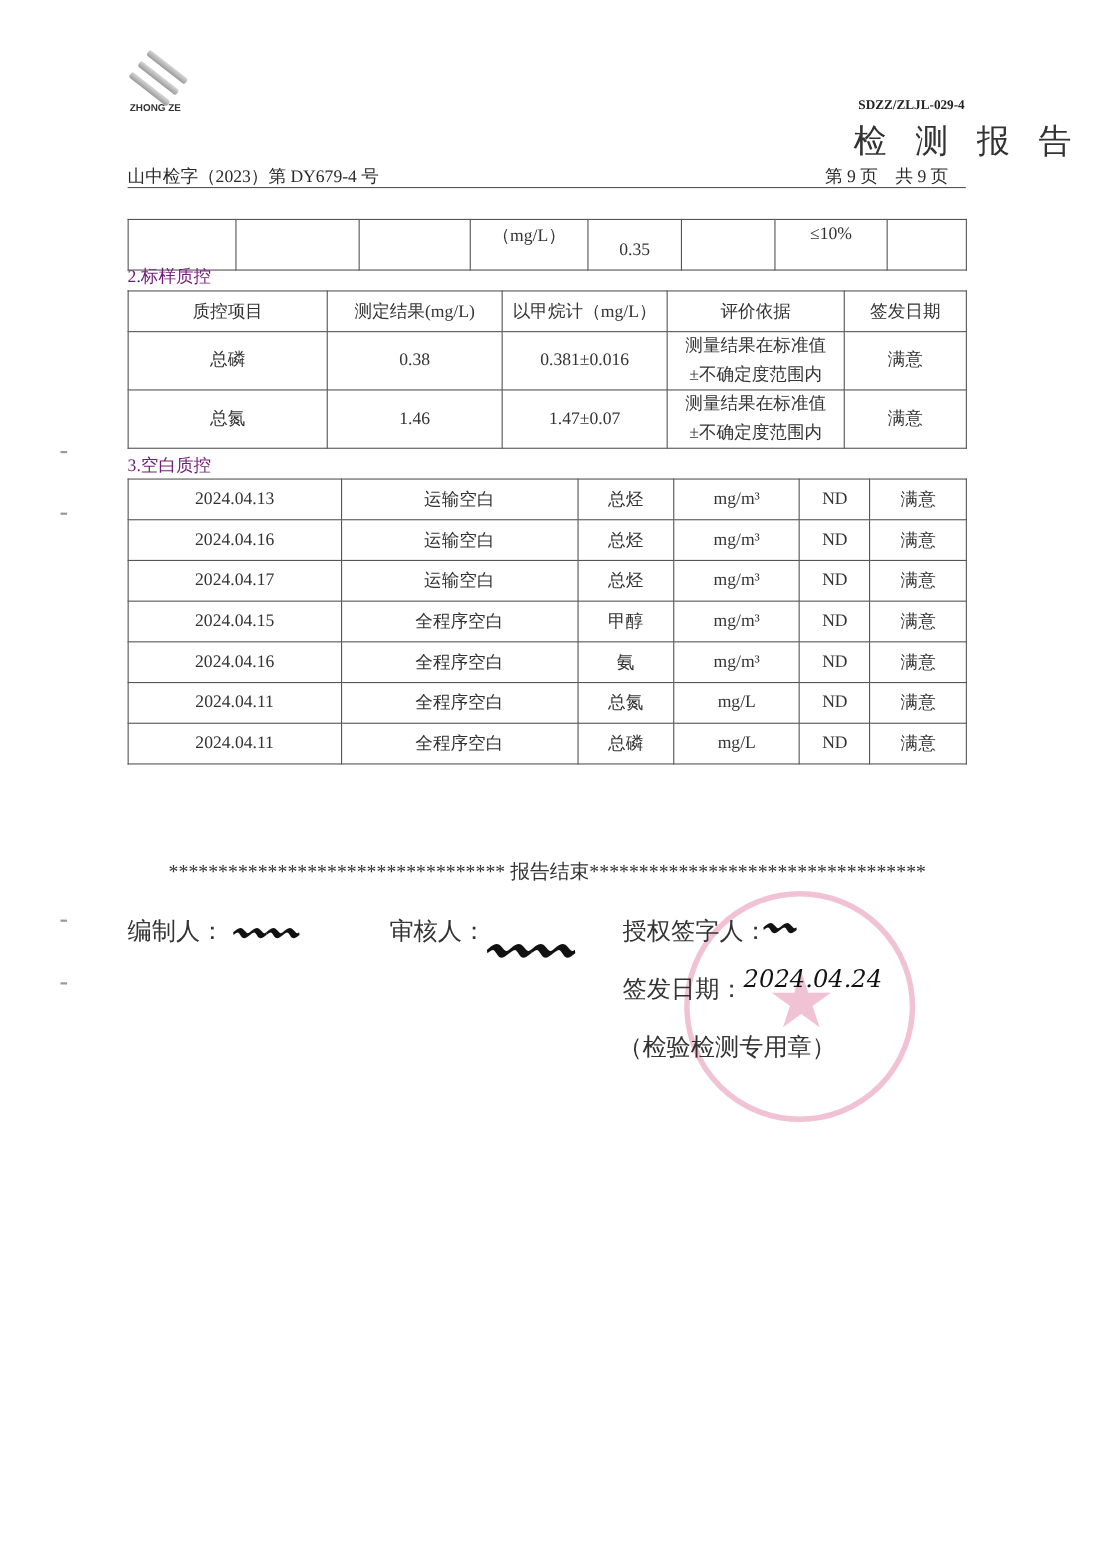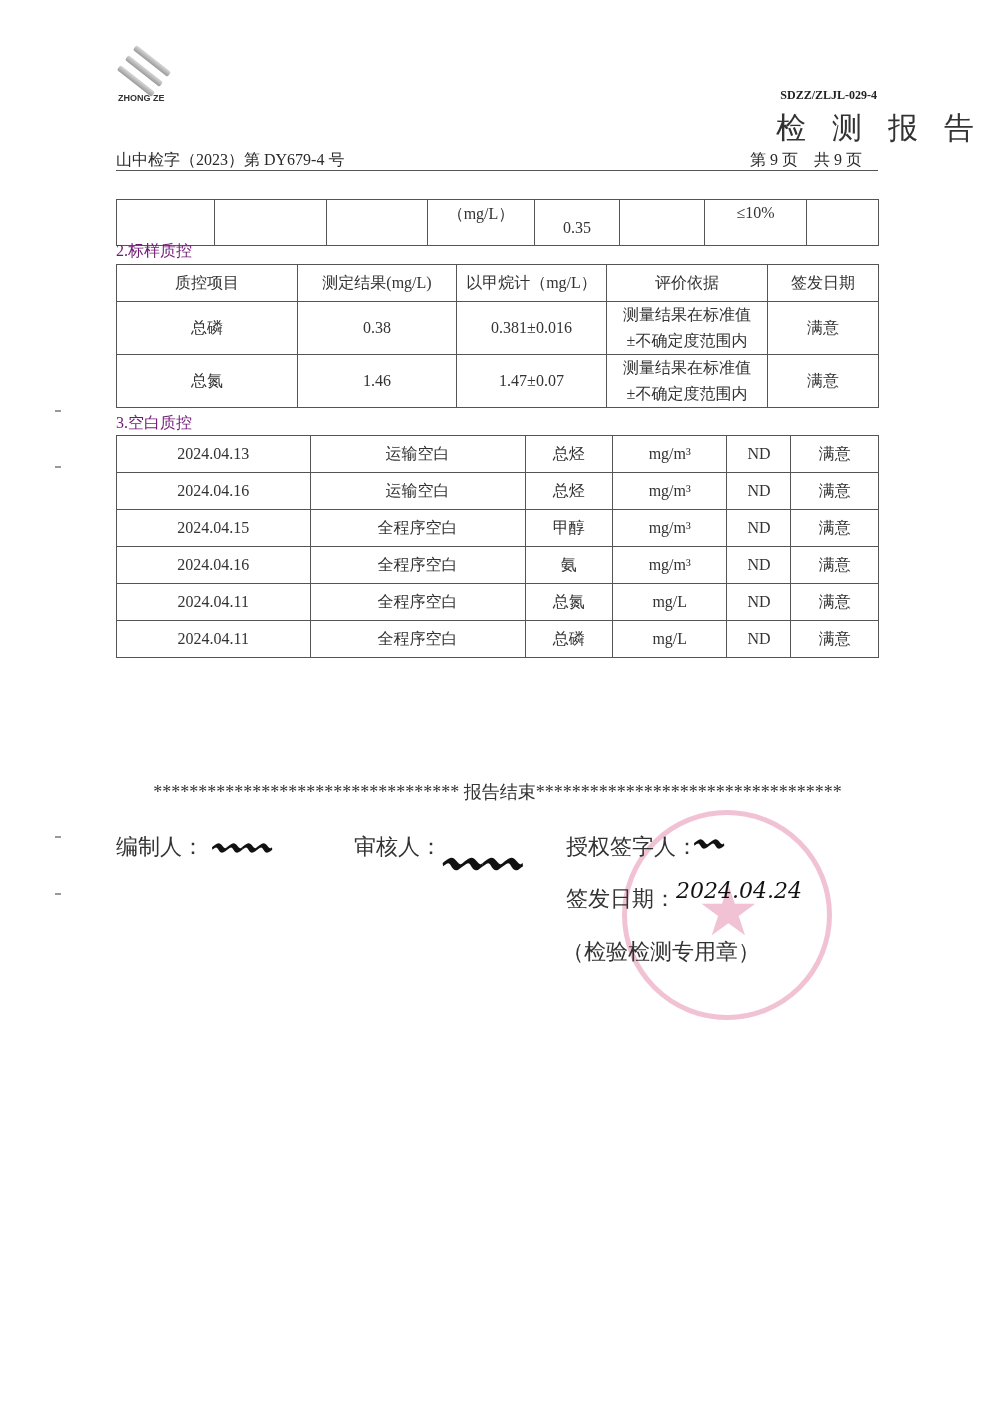--- a/index.html
+++ b/index.html
@@ -110,20 +110,28 @@
       </tr>
   <tr>
         <td>2024.04.16</td>
         <td>运输空白</td>
         <td>总烃</td>
         <td>mg/m³</td>
         <td>ND</td>
         <td>满意</td>
       </tr>
   <tr>
+        <td>2024.04.17</td>
+        <td>运输空白</td>
+        <td>总烃</td>
+        <td>mg/m³</td>
+        <td>ND</td>
+        <td>满意</td>
+      </tr>
+  <tr>
         <td>2024.04.15</td>
         <td>全程序空白</td>
         <td>甲醇</td>
         <td>mg/m³</td>
         <td>ND</td>
         <td>满意</td>
       </tr>
   <tr>
         <td>2024.04.16</td>
         <td>全程序空白</td>

